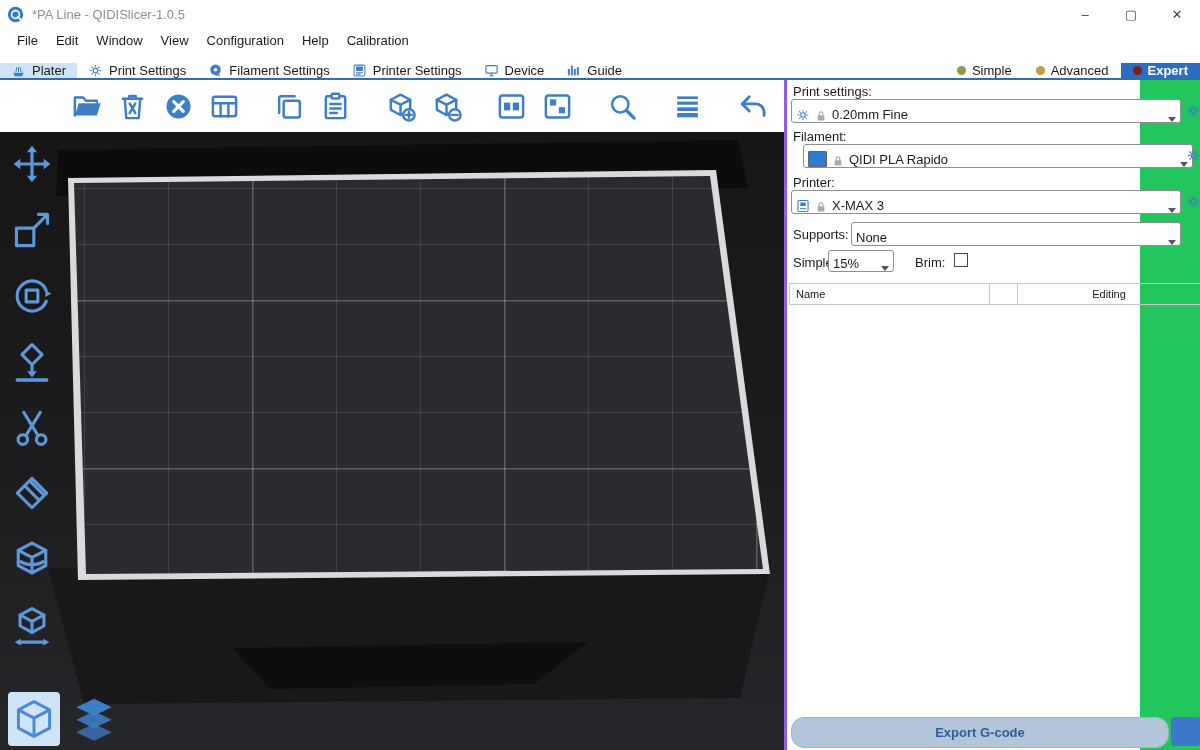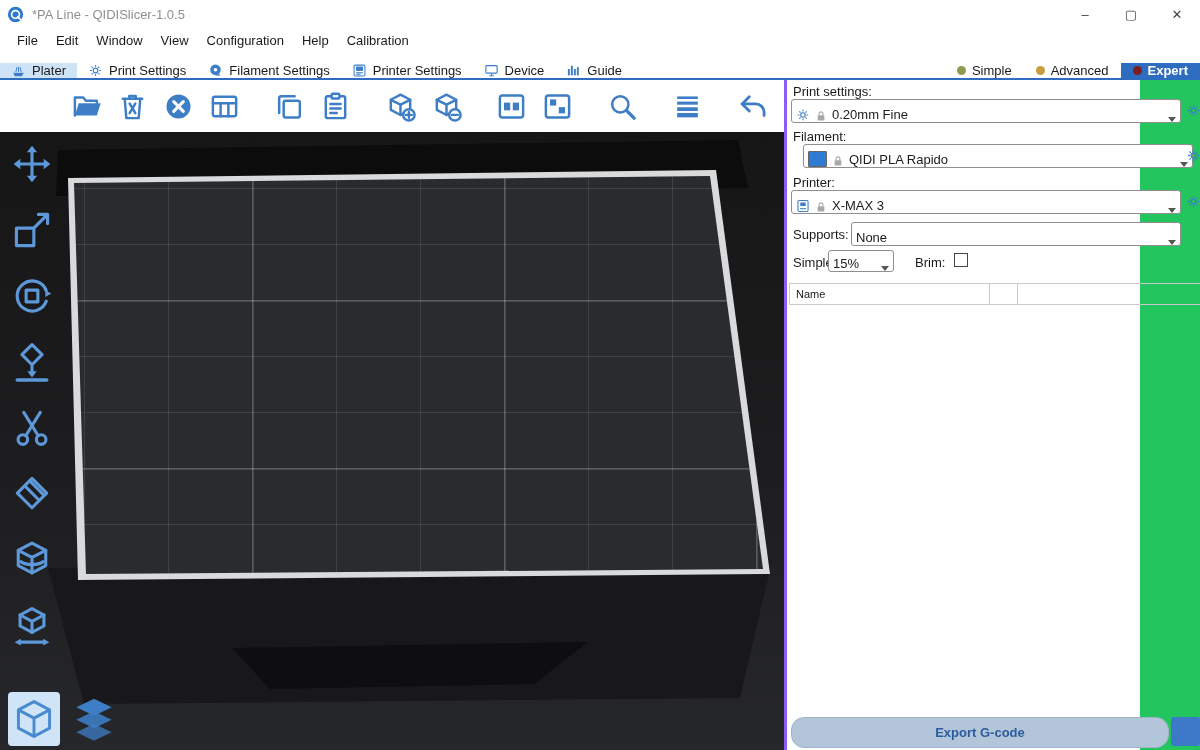--- a/index.html
+++ b/index.html
@@ -464,19 +464,20 @@
     <div class="combo" style="left:41px;top:170px;width:66px;height:22px">
       <span class="combo-text">15%</span>
       <span class="chev"></span>
     </div>
     <span class="sb-label" style="left:128px;top:175px">Brim:</span>
     <div class="chk" style="position:absolute;left:167px;top:173px"></div>
 
     <div class="tbl-header">
       <div class="tbl-cell tbl-name">Name</div>
       <div class="tbl-cell tbl-mid"></div>
+      <div class="tbl-cell tbl-edit">Editing</div>
     </div>
 
     <div class="export-btn">Export G-code</div>
     <div class="export-sq"></div>
   </div>
 
 </div>
 
 </body></html>

